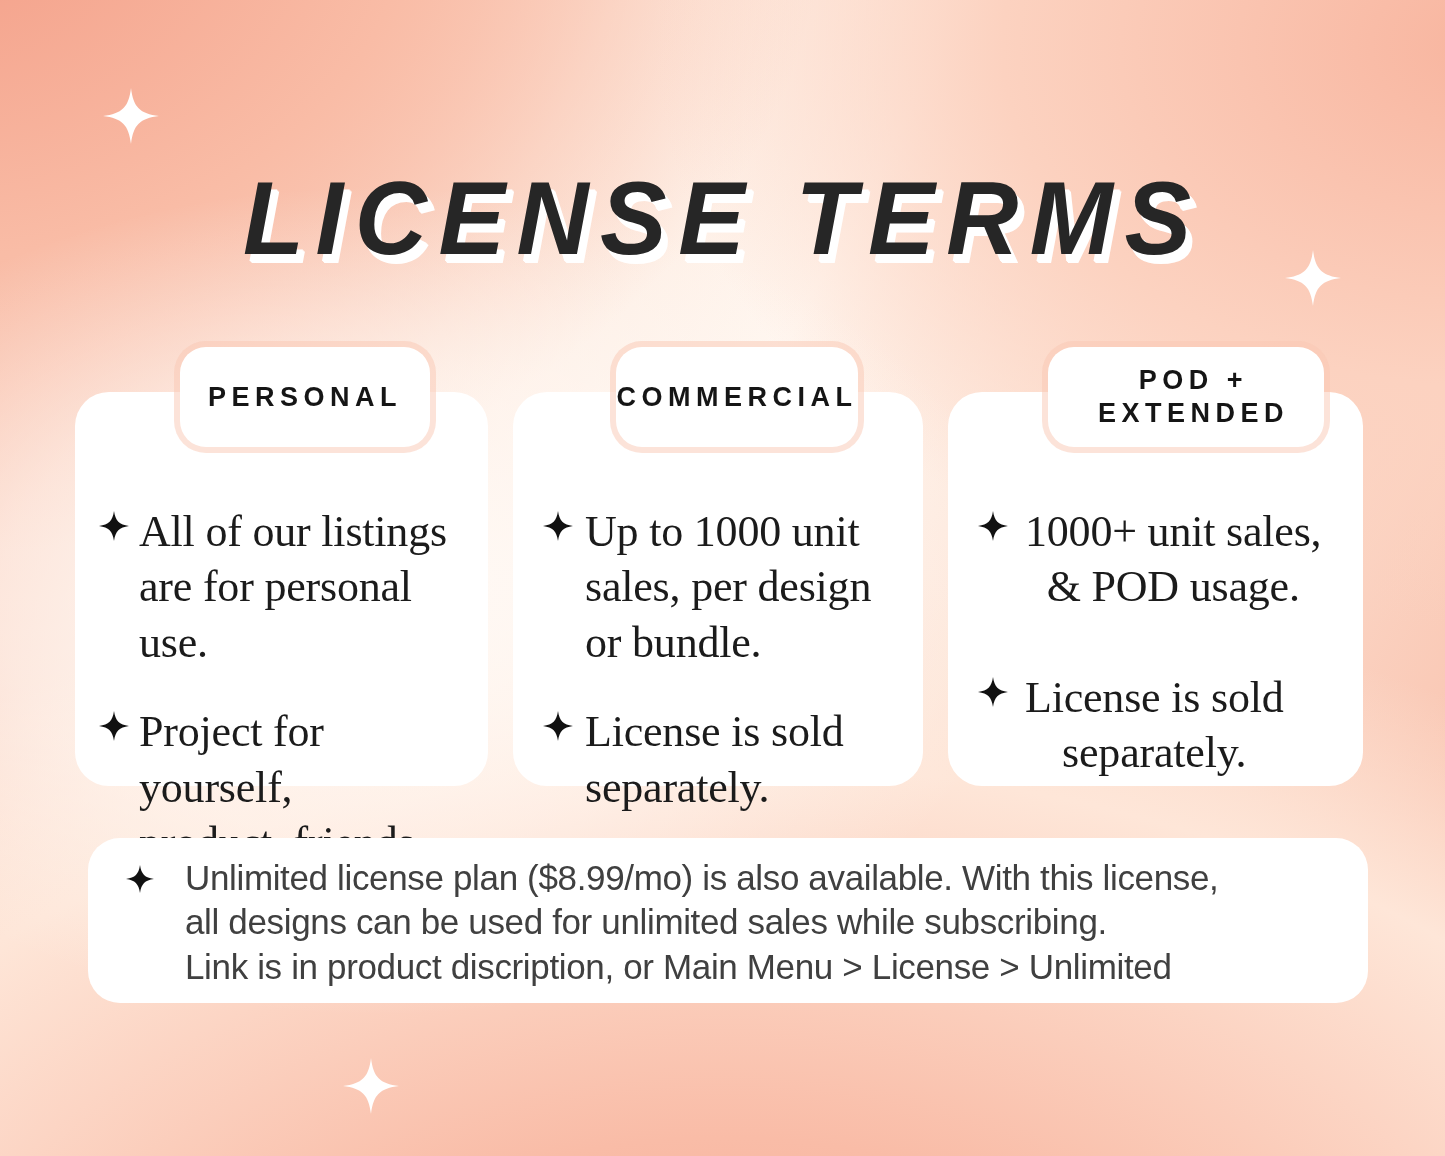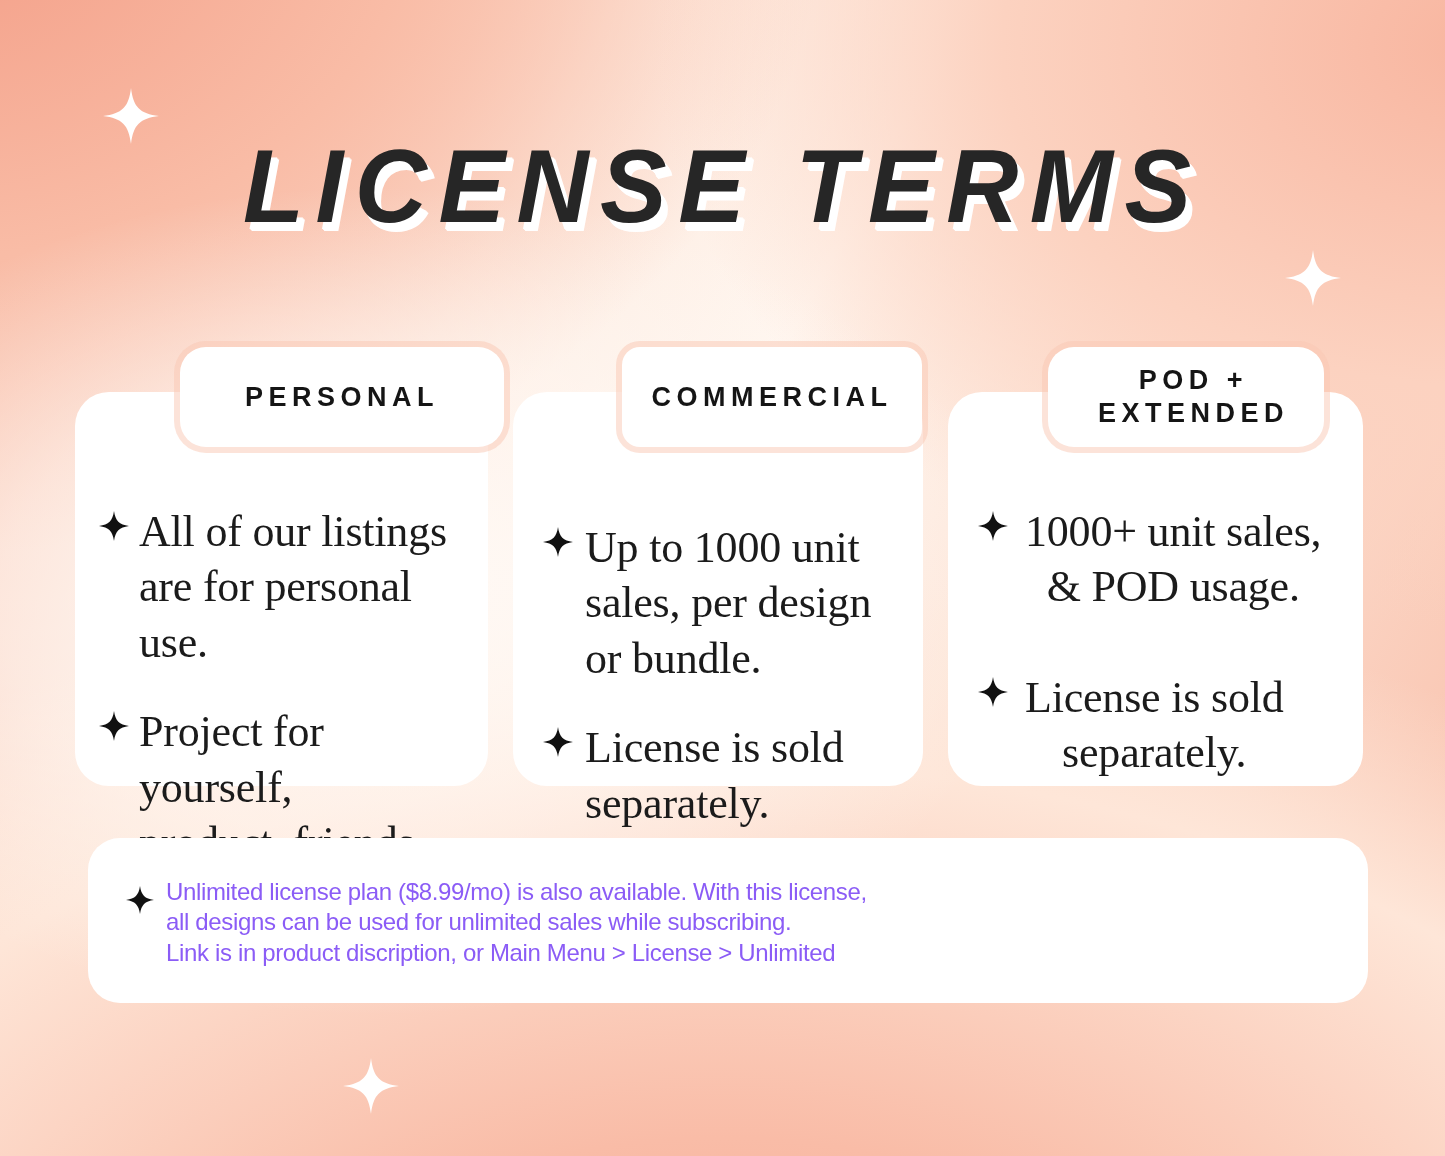--- a/index.html
+++ b/index.html
@@ -39,21 +39,21 @@
     display: block;
     pointer-events: none;
   }
   .sparkle svg { display: block; width: 100%; height: 100%; }
 
   
   .title-wrap {
     position: absolute;
     left: 0;
     right: 0;
-    top: 134px;
+    top: 166px;
     text-align: center;
   }
   .title {
     display: inline-block;
     font-family: "Liberation Sans", sans-serif;
     font-weight: 700;
     font-style: italic;
     font-size: 104px;
     line-height: 1.0;
     letter-spacing: 12px;
@@ -101,22 +101,22 @@
   }
   .badge-text {
     font-family: "Liberation Sans", sans-serif;
     font-weight: 700;
     font-size: 27px;
     letter-spacing: 5.5px;
     color: #151515;
     line-height: 1.22;
     white-space: pre-line;
   }
-  .badge-1 { left: 105px; width: 324px; }
-  .badge-2 { left: 109px; width: 300px; border-radius: 18px; }
+  .badge-1 { left: 105px; width: 250px; }
+  .badge-2 { left: 103px; width: 242px; }
   .badge-3 { left: 100px; width: 276px; padding-left: 15px; }
 
   
   .bullets {
     list-style: none;
     padding: 0 22px 0 24px;
   }
   .bullet {
     display: flex;
     align-items: flex-start;
@@ -142,21 +142,21 @@
     letter-spacing: -0.2px;
     white-space: pre-line;
   }
 
   
   .card-3 .bullets { padding-left: 30px; text-align: center; }
   .card-3 .bullet { gap: 17px; }
   .card-3 .bullet:first-child { margin-bottom: 55px; }
 
   .card-2 .bullets { padding-left: 30px; }
-  .card-2 .bullet { gap: 12px; margin-top: 16px; }
+  .card-2 .bullet { gap: 12px; }
 
   
   .footer {
     position: absolute;
     left: 88px;
     top: 838px;
     width: 1280px;
     height: 165px;
     background: #FFFFFF;
     border-radius: 32px;
@@ -168,25 +168,26 @@
     display: flex;
     align-items: flex-start;
     gap: 12px;
     width: 100%;
     padding-top: 4px;
   }
   .footer .star-bullet { margin-top: 9px; width: 28px; height: 28px; }
   .footer-text {
     font-family: "Liberation Sans", sans-serif;
     font-weight: 400;
-    font-size: 24px;
+    font-size: 35px;
     line-height: 1.27;
-    color: #8b5cf6;
+    color: #404040;
     letter-spacing: -0.35px;
     white-space: pre-line;
+    margin-left: 19px;
   }
 </style>
 </head>
 <body>
 
 <div class="bg-base"></div>
 <div class="bg-sheen"></div>
 
 <span class="sparkle" style="left:103px; top:88px; width:56px; height:56px;">
   <svg viewBox="0 0 100 100" aria-hidden="true">

